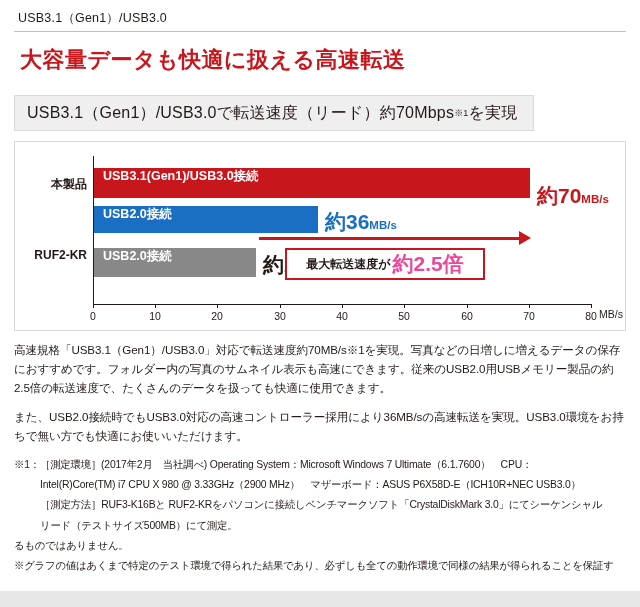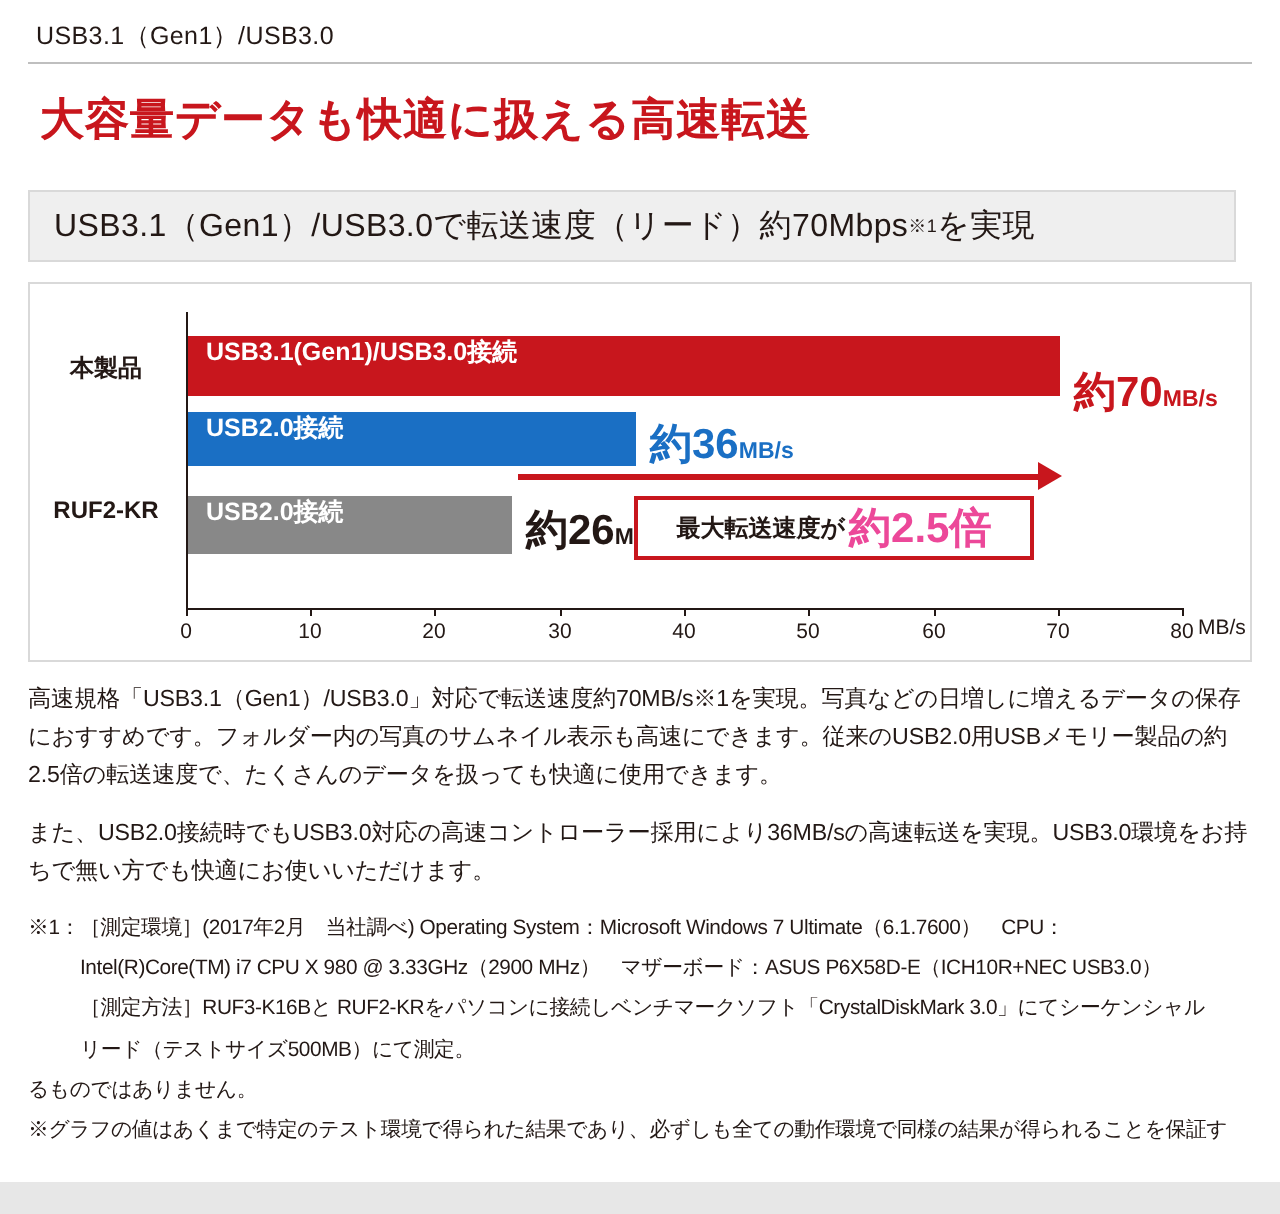--- a/index.html
+++ b/index.html
@@ -42,21 +42,21 @@
     font-weight: bold;
     letter-spacing: 0.5px;
     padding: 13px 0 14px 6px;
   }
 
   
   .subhead {
     background: #efefef;
     border: 1px solid #d9d9d9;
     box-sizing: border-box;
-    width: 604px;
+    width: 520px;
     height: 36px;
     display: flex;
     align-items: center;
     padding-left: 12px;
     margin-top: 6px;
     font-size: 16px;
     letter-spacing: 0.2px;
   }
   .subhead sup {
     font-size: 9px;
@@ -119,21 +119,21 @@
     font-size: 10.5px;
     color: #231815;
     white-space: nowrap;
   }
 
   .cat-label {
     position: absolute;
     font-size: 12px;
     color: #231815;
     font-weight: bold;
-    text-align: center;
+    text-align: right;
     width: 68px;
     left: 4px;
   }
   .cat-label.p1 { top: 34px; }
   .cat-label.p2 { top: 106px; }
 
   .bar {
     position: absolute;
     display: flex;
     align-items: flex-start;
@@ -178,21 +178,20 @@
   .callout {
     position: absolute;
     border: 2px solid #c8161d;
     background: #ffffff;
     box-sizing: border-box;
     display: flex;
     align-items: center;
     justify-content: center;
     padding: 0 8px;
     white-space: nowrap;
-    margin-left: 32px;
   }
   .callout .ct { font-size: 12px; font-weight: bold; color: #231815; }
   .callout .cn { font-size: 21px; font-weight: bold; color: #ec4899; margin-left: 2px; }
 
   
   .body-text {
     width: 612px;
     font-size: 11.6px;
     line-height: 1.62;
     color: #231815;

